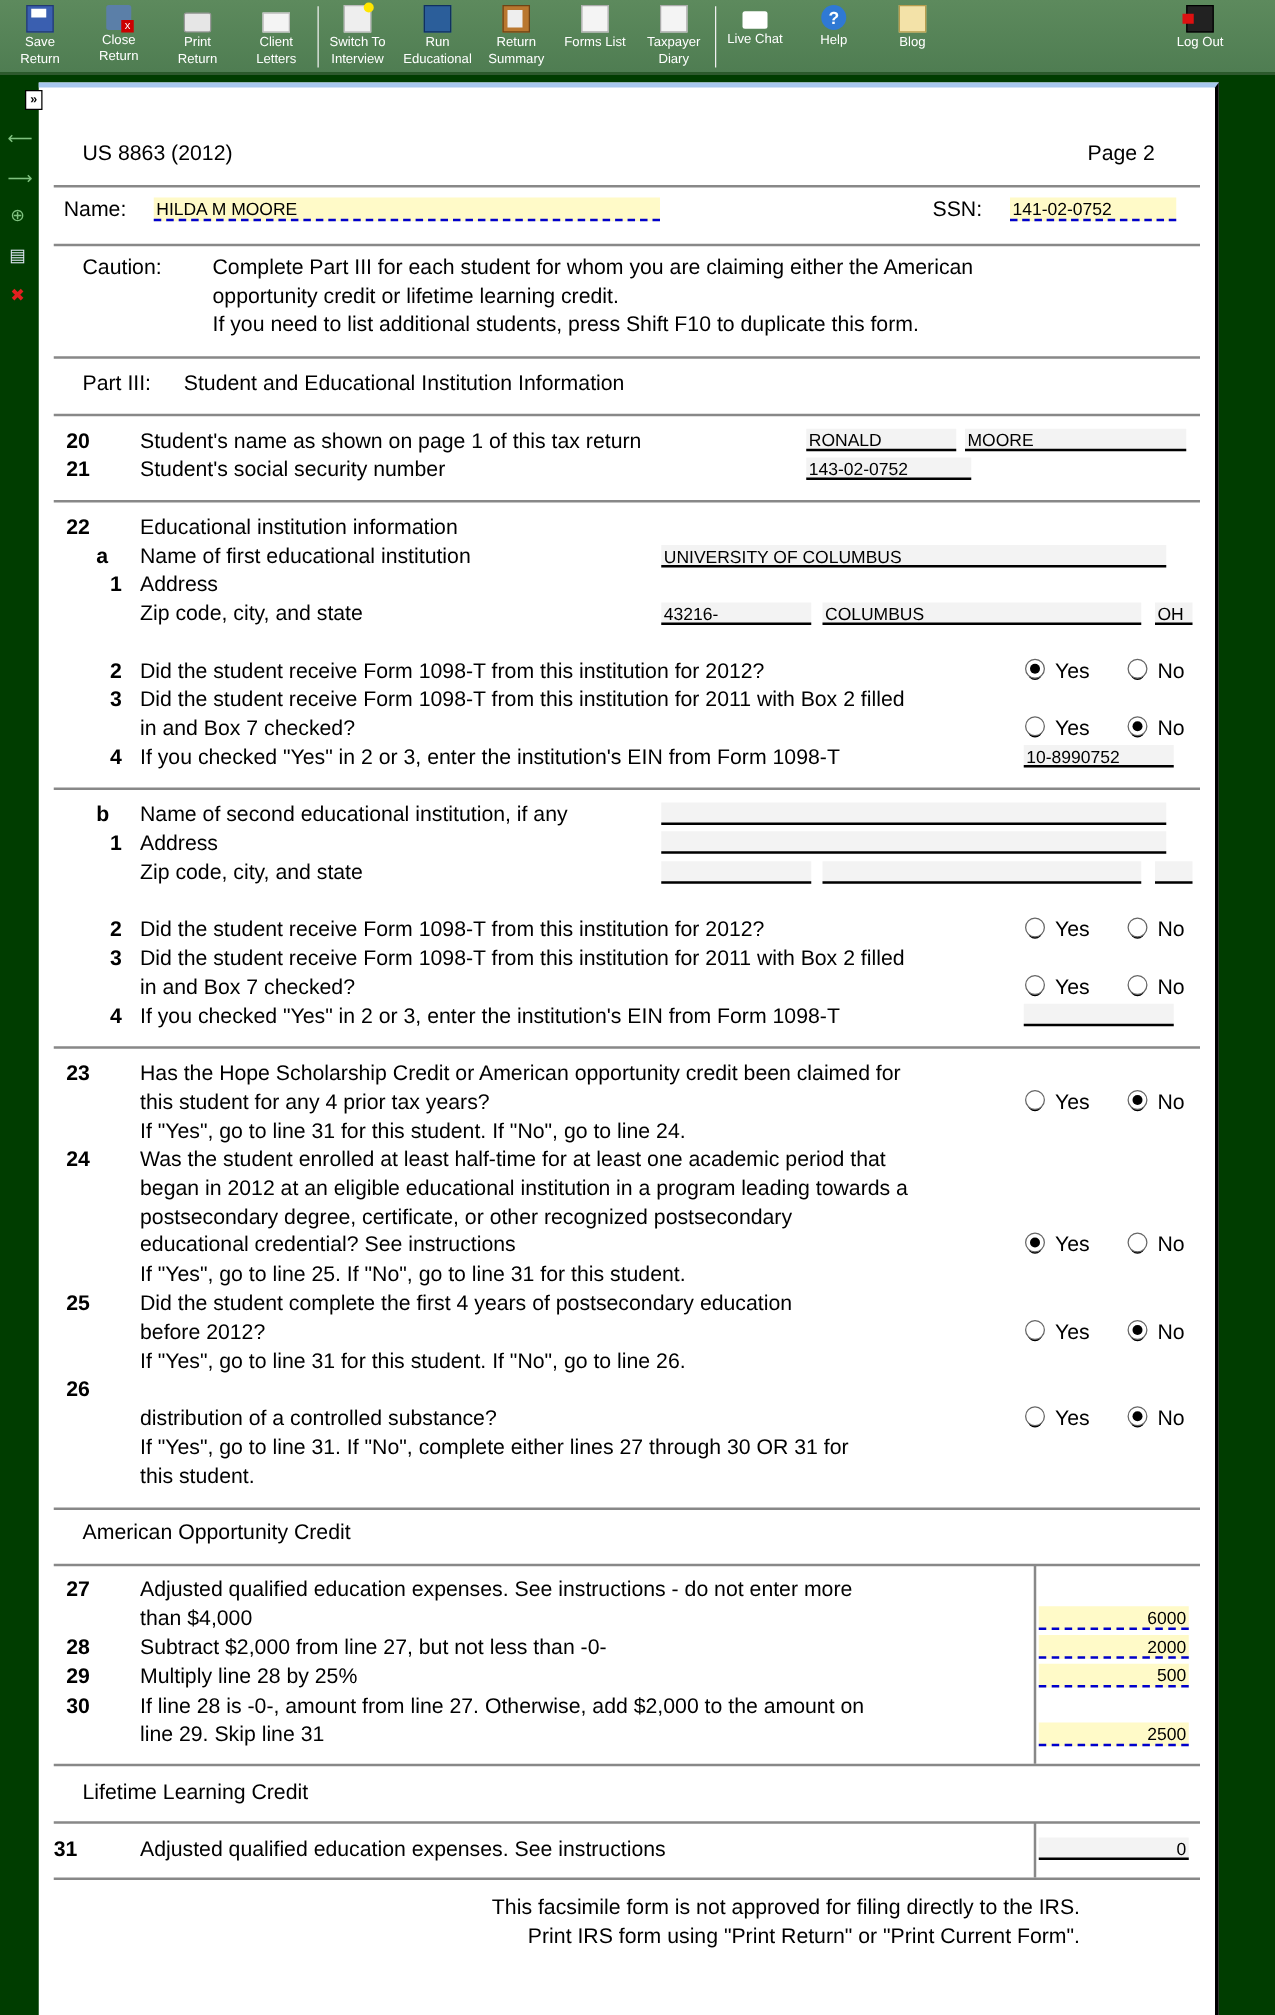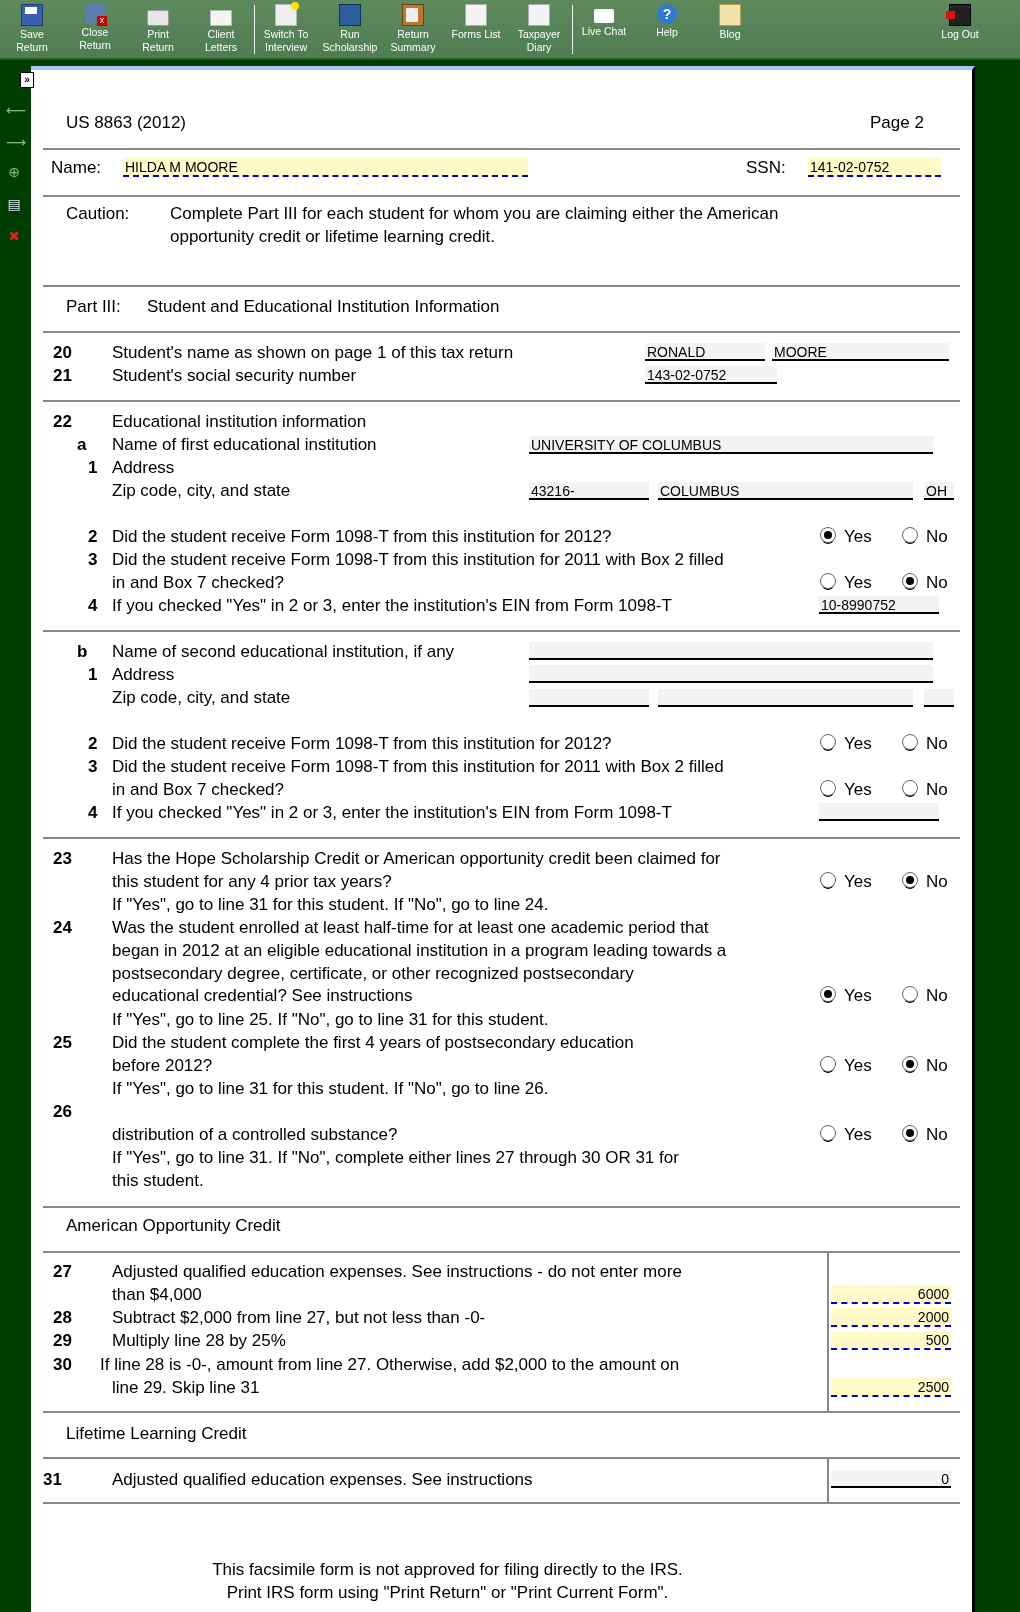--- a/index.html
+++ b/index.html
@@ -38,33 +38,33 @@
   .t { position:absolute; font-size:17px; white-space:nowrap; line-height:22px; }
   .b { font-weight:normal; }
   .num { position:absolute; font-size:17px; font-weight:bold; line-height:22px; }
   .field { position:absolute; height:18px; background:#f3f3f3; border-bottom:2px solid #000; font-size:14px; line-height:18px; padding-left:2px; box-sizing:border-box; white-space:nowrap; overflow:hidden; cursor:text; }
   .yfield { position:absolute; height:19px; background:#fffac8; border-bottom:2px dashed #00c; font-size:14px; line-height:19px; padding-left:2px; box-sizing:border-box; cursor:text; white-space:nowrap; }
   .right { text-align:right; padding-right:2px; }
   .radio { position:absolute; font-size:17px; line-height:22px; cursor:pointer; white-space:nowrap; }
   .rc { display:inline-block; width:14px; height:14px; border:1px solid #666; border-radius:50%; background:#fff; vertical-align:-1px; position:relative; margin-right:8px; box-shadow: 0 3px 0 -2px #000; }
   .rc.on:after { content:""; position:absolute; left:3px; top:3px; width:8px; height:8px; border-radius:50%; background:#000; }
   .vline { position:absolute; width:2px; background:#888; }
-  .footer { position:absolute; left:0; width:833px; text-align:center; font-size:17px; line-height:23px;margin-top:44px; }
+  .footer { position:absolute; left:0; width:833px; text-align:right; font-size:17px; line-height:23px; }
 </style>
 </head>
 <body>
 
 <div class="toolbar">
   <div class="tb-item" style="left:0px"><span class="ico i-save"></span><span>Save</span><br><span>Return</span></div>
   <div class="tb-item" style="left:63px"><span class="ico i-close"></span><span>Close</span><br><span>Return</span></div>
   <div class="tb-item" style="left:126px"><span class="ico i-print"></span><span>Print</span><br><span>Return</span></div>
   <div class="tb-item" style="left:189px"><span class="ico i-letter"></span><span>Client</span><br><span>Letters</span></div>
   <div class="tb-sep" style="left:254px"></div>
   <div class="tb-item" style="left:254px"><span class="ico i-switch"></span><span>Switch To</span><br><span>Interview</span></div>
-  <div class="tb-item" style="left:318px"><span class="ico i-diag"></span><span>Run</span><br><span>Scholarship</span></div>
+  <div class="tb-item" style="left:318px"><span class="ico i-diag"></span><span>Run</span><br><span>Educational</span></div>
   <div class="tb-item" style="left:381px"><span class="ico i-summary"></span><span>Return</span><br><span>Summary</span></div>
   <div class="tb-item" style="left:444px"><span class="ico i-forms"></span><span>Forms List</span></div>
   <div class="tb-item" style="left:507px"><span class="ico i-diary"></span><span>Taxpayer</span><br><span>Diary</span></div>
   <div class="tb-sep" style="left:572px"></div>
   <div class="tb-item" style="left:572px"><span class="ico i-chat"></span><span>Live Chat</span></div>
   <div class="tb-item" style="left:635px"><span class="ico i-help">?</span><span>Help</span></div>
   <div class="tb-item" style="left:698px"><span class="ico i-blog"></span><span>Blog</span></div>
   <div class="tb-item" style="left:928px"><span class="ico i-logout"></span><span>Log Out</span></div>
 </div>
 
@@ -84,20 +84,21 @@
 
   <div class="t" style="left:20px;top:87px">Name:</div>
   <div class="yfield" style="left:92px;top:88px;width:405px">HILDA M MOORE</div>
   <div class="t" style="left:715px;top:87px">SSN:</div>
   <div class="yfield" style="left:777px;top:88px;width:133px">141-02-0752</div>
   <div class="hr" style="top:125px"></div>
 
   <div class="t b" style="left:35px;top:133px">Caution:</div>
   <div class="t b" style="left:139px;top:133px">Complete Part III for each student for whom you are claiming either the American</div>
   <div class="t b" style="left:139px;top:156px">opportunity credit or lifetime learning credit.</div>
+  <div class="t" style="left:139px;top:179px">If you need to list additional students,  press Shift F10 to duplicate this form.</div>
   <div class="hr" style="top:215px"></div>
 
   <div class="t b" style="left:35px;top:226px">Part III:</div>
   <div class="t b" style="left:116px;top:226px">Student and Educational Institution Information</div>
   <div class="hr" style="top:261px"></div>
 
   <div class="num" style="left:22px;top:272px">20</div>
   <div class="t" style="left:81px;top:272px">Student's name as shown on page 1 of this tax return</div>
   <div class="field" style="left:614px;top:273px;width:120px">RONALD</div>
   <div class="field" style="left:741px;top:273px;width:177px">MOORE</div>
@@ -203,21 +204,21 @@
 
   <div class="num" style="left:22px;top:1237px">28</div>
   <div class="t" style="left:81px;top:1237px">Subtract $2,000 from line 27,  but not less than -0-</div>
   <div class="yfield right" style="left:800px;top:1238px;width:120px">2000</div>
 
   <div class="num" style="left:22px;top:1260px">29</div>
   <div class="t" style="left:81px;top:1260px">Multiply line 28 by 25%</div>
   <div class="yfield right" style="left:800px;top:1261px;width:120px">500</div>
 
   <div class="num" style="left:22px;top:1284px">30</div>
-  <div class="t" style="left:69px;top:1284px">If line 28 is -0-,  amount from line 27.  Otherwise,  add $2,000 to the amount on</div>
+  <div class="t" style="left:81px;top:1284px">If line 28 is -0-,  amount from line 27.  Otherwise,  add $2,000 to the amount on</div>
   <div class="t" style="left:81px;top:1307px">line 29.  Skip line 31</div>
   <div class="yfield right" style="left:800px;top:1308px;width:120px">2500</div>
   <div class="hr" style="top:1341px"></div>
 
   <div class="t b" style="left:35px;top:1353px">Lifetime Learning Credit</div>
   <div class="hr" style="top:1387px"></div>
   <div class="vline" style="left:796px;top:1388px;height:44px"></div>
   <div class="num" style="left:12px;top:1399px">31</div>
   <div class="t" style="left:81px;top:1399px">Adjusted qualified education expenses.  See instructions</div>
   <div class="field right" style="left:800px;top:1400px;width:120px">0</div>

